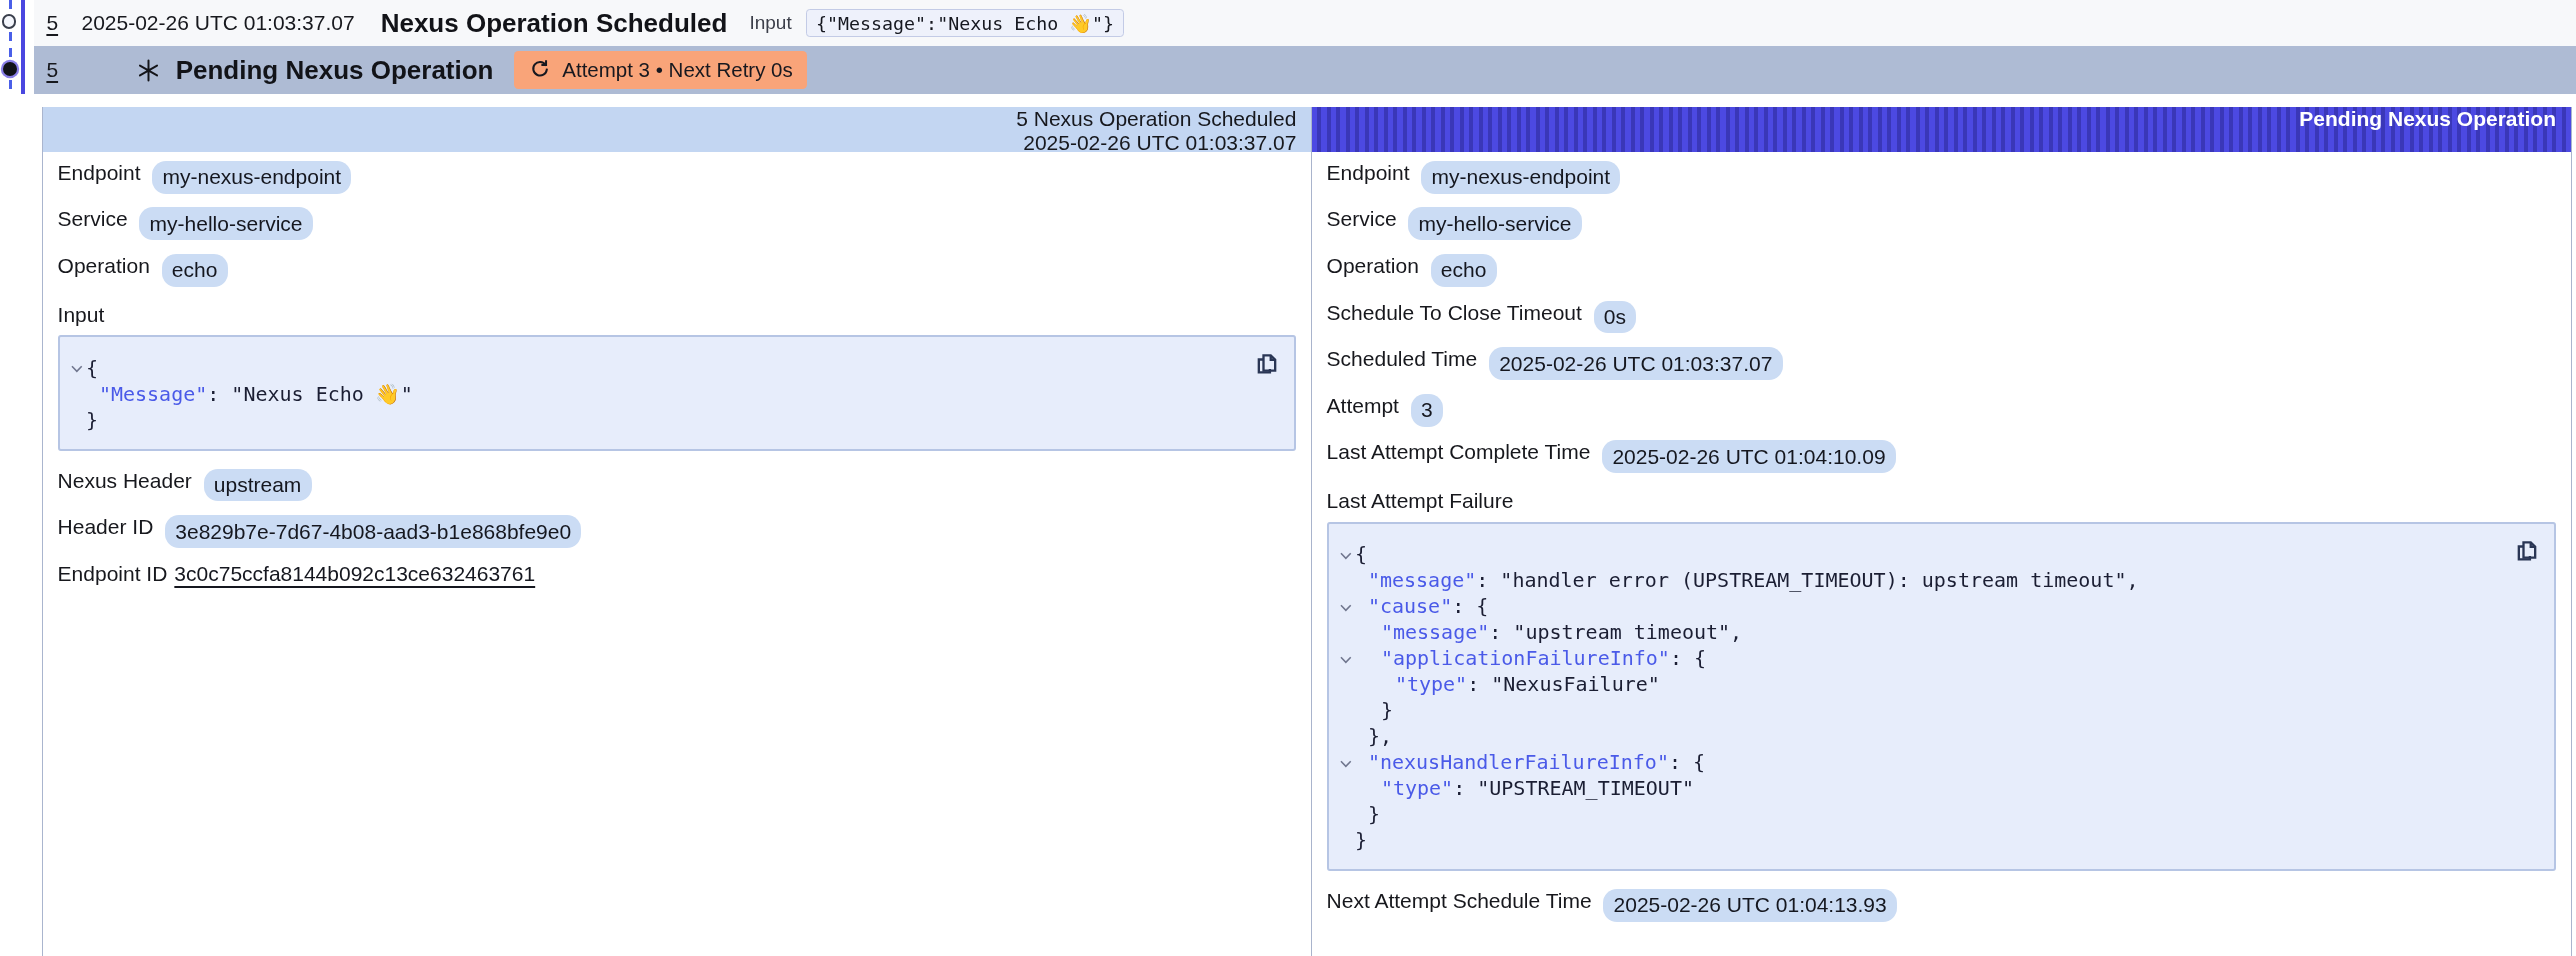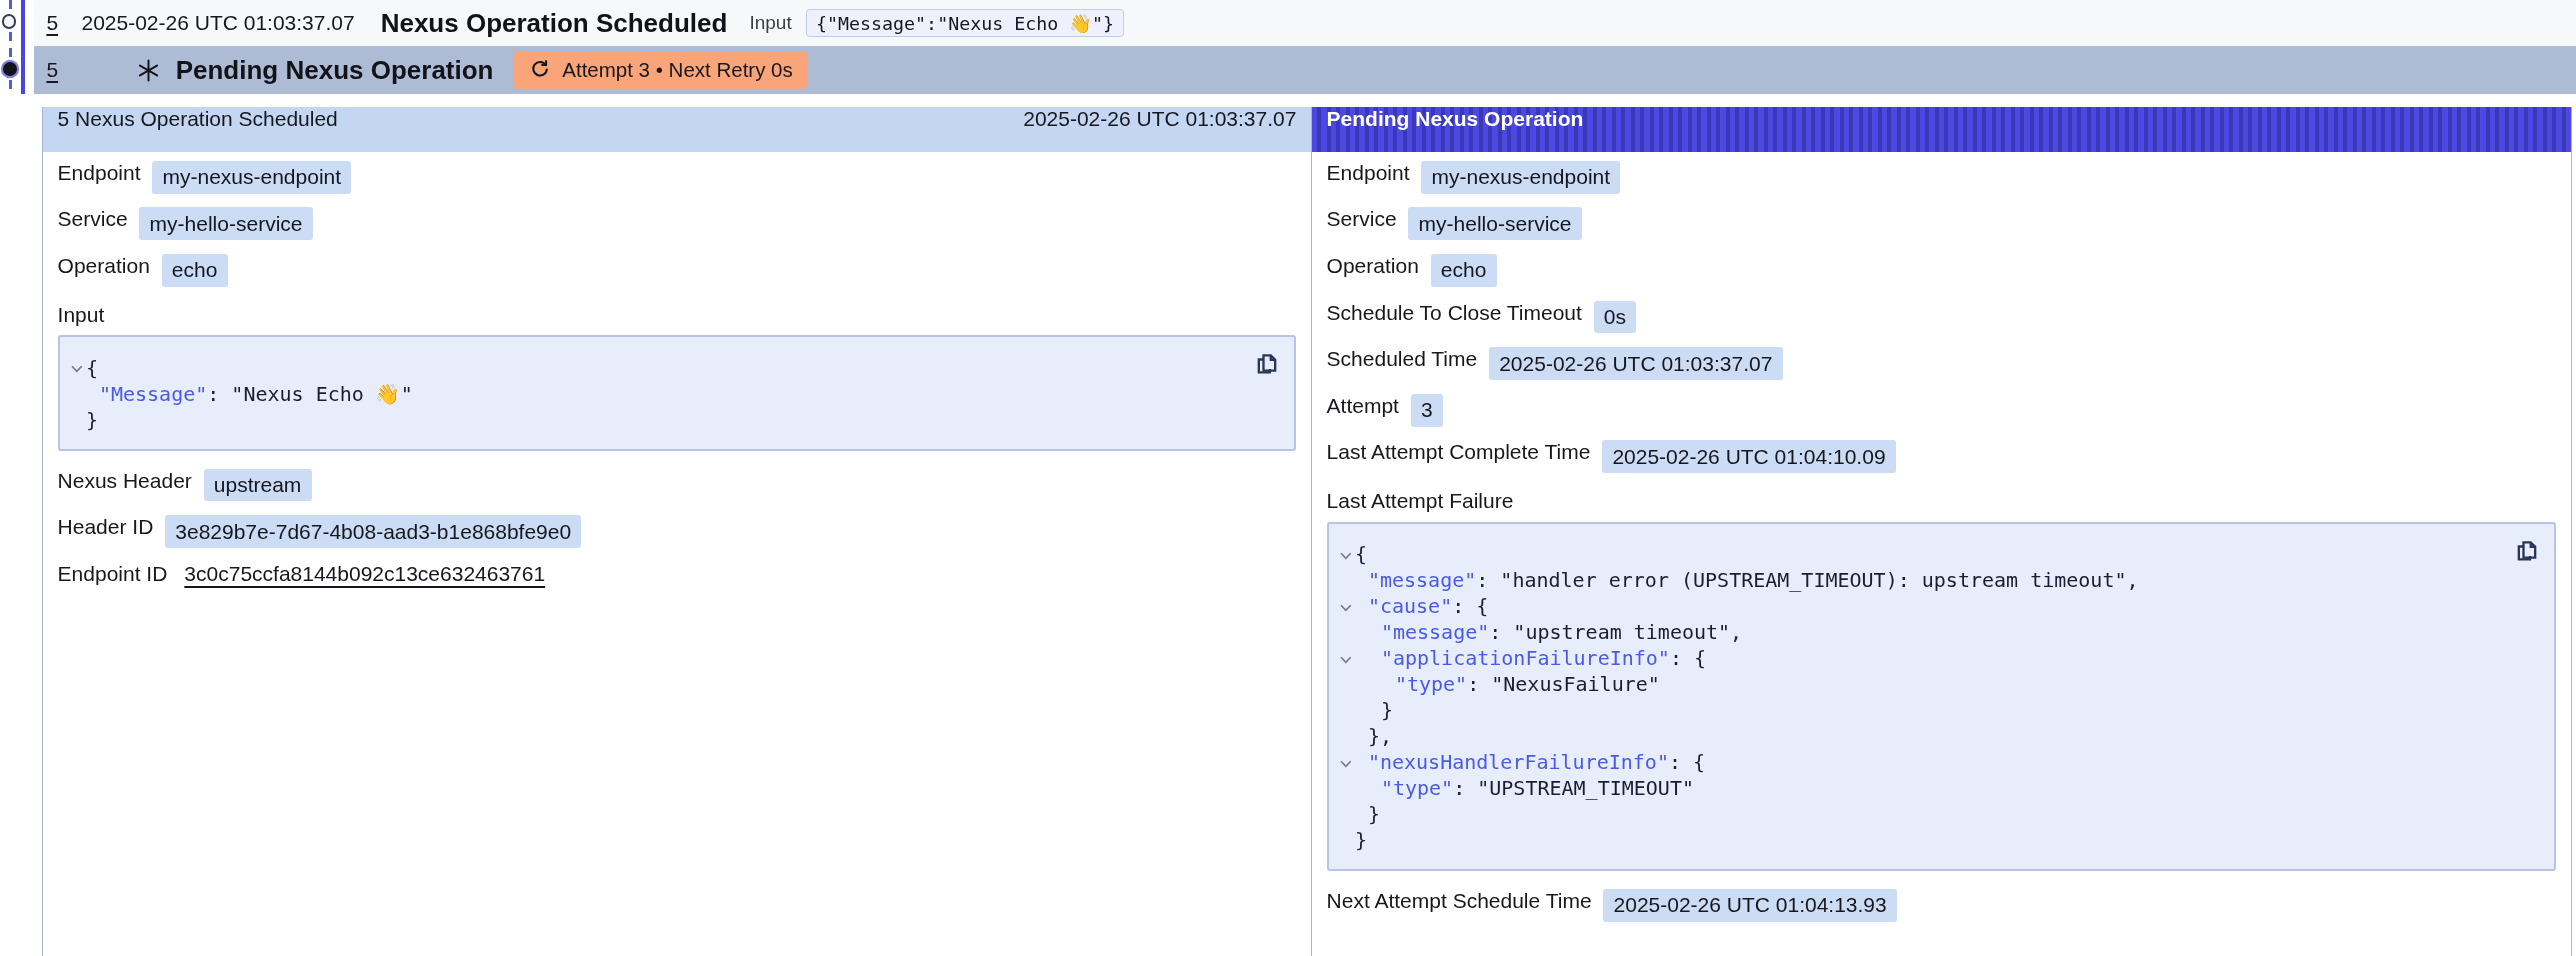--- a/index.html
+++ b/index.html
@@ -33,32 +33,32 @@
   .asterisk-wrap{margin-left:78px;display:inline-flex;align-items:center;}
   .hrow-2 .evt-title{margin-left:14.6px;}
   .retry-badge{margin-left:20.5px;display:inline-flex;align-items:flex-start;gap:11.7px;
     background:#f9a479;border-radius:4.4px;padding:7.3px 14.6px;font-size:20.5px;color:#17181f;}
   
   .details{position:absolute;left:42px;top:107px;right:4.4px;bottom:0;display:flex;
     border-left:1.5px solid #aab5ce;border-right:1.5px solid #aab5ce;}
   .panel{box-sizing:border-box;position:relative;}
   .panel-left{width:1269px;border-right:1.5px solid #a9b4cc;}
   .panel-right{flex:1;}
-  .panel-head{height:45px;display:flex;align-items:flex-start;box-sizing:border-box;padding:0 14.6px;}
+  .panel-head{height:45px;display:flex;align-items:flex-end;box-sizing:border-box;padding:0 14.6px;flex-direction:column;}
   .panel-head-left{background:#c3d6f2;}
   .panel-head-left .ph-title{font-size:21px;color:#17181d;}
   .panel-head-left .ph-time{margin-left:auto;font-size:21px;color:#17181d;}
   .panel-head-right{background:repeating-linear-gradient(90deg,#4c49e2 0 5.1px,#3a37b8 5.1px 9.5px);}
   .panel-head-right .ph-title{font-size:21px;font-weight:700;color:#ffffff;}
   .panel-body{padding:8.8px 14.6px 0 14.6px;}
   .field{height:29px;margin-bottom:17.6px;display:flex;align-items:flex-start;}
   .flabel{font-size:21px;color:#17181d;white-space:nowrap;}
-  .fbadge{margin-left:11.7px;font-size:21px;color:#15171f;background:#cbdcf4;border-radius:3px;
+  .fbadge{margin-left:11.7px;font-size:21px;color:#15171f;background:#cbdcf4;border-radius:14px;
     padding:4.4px 10.3px;white-space:nowrap;}
-  .flink{margin-left:17px;font-size:21px;color:#15171f;text-decoration:underline;
+  .flink{margin-left:7px;font-size:21px;color:#15171f;text-decoration:underline;
     text-underline-offset:5.1px;cursor:pointer;white-space:nowrap;}
   .section-label{font-size:21px;color:#17181d;height:29px;display:flex;align-items:center;margin-bottom:5.9px;}
   .codeblock{position:relative;background:#e7edfb;border:2.2px solid #b6c5e4;border-radius:2.9px;
     padding:17.6px 51px 16px 10.3px;margin-bottom:17.6px;
     font-family:"DejaVu Sans Mono",monospace;font-size:20px;color:#1b1e33;}
   .code-line{position:relative;line-height:26px;white-space:pre;}
   .chev{position:absolute;left:1.5px;top:10.3px;cursor:pointer;}
   .c-k{color:#4a5ae8;}
   .c-p{color:#1b1e33;}
   .copy-btn{position:absolute;top:10.3px;right:11.7px;width:31px;height:31px;cursor:pointer;

